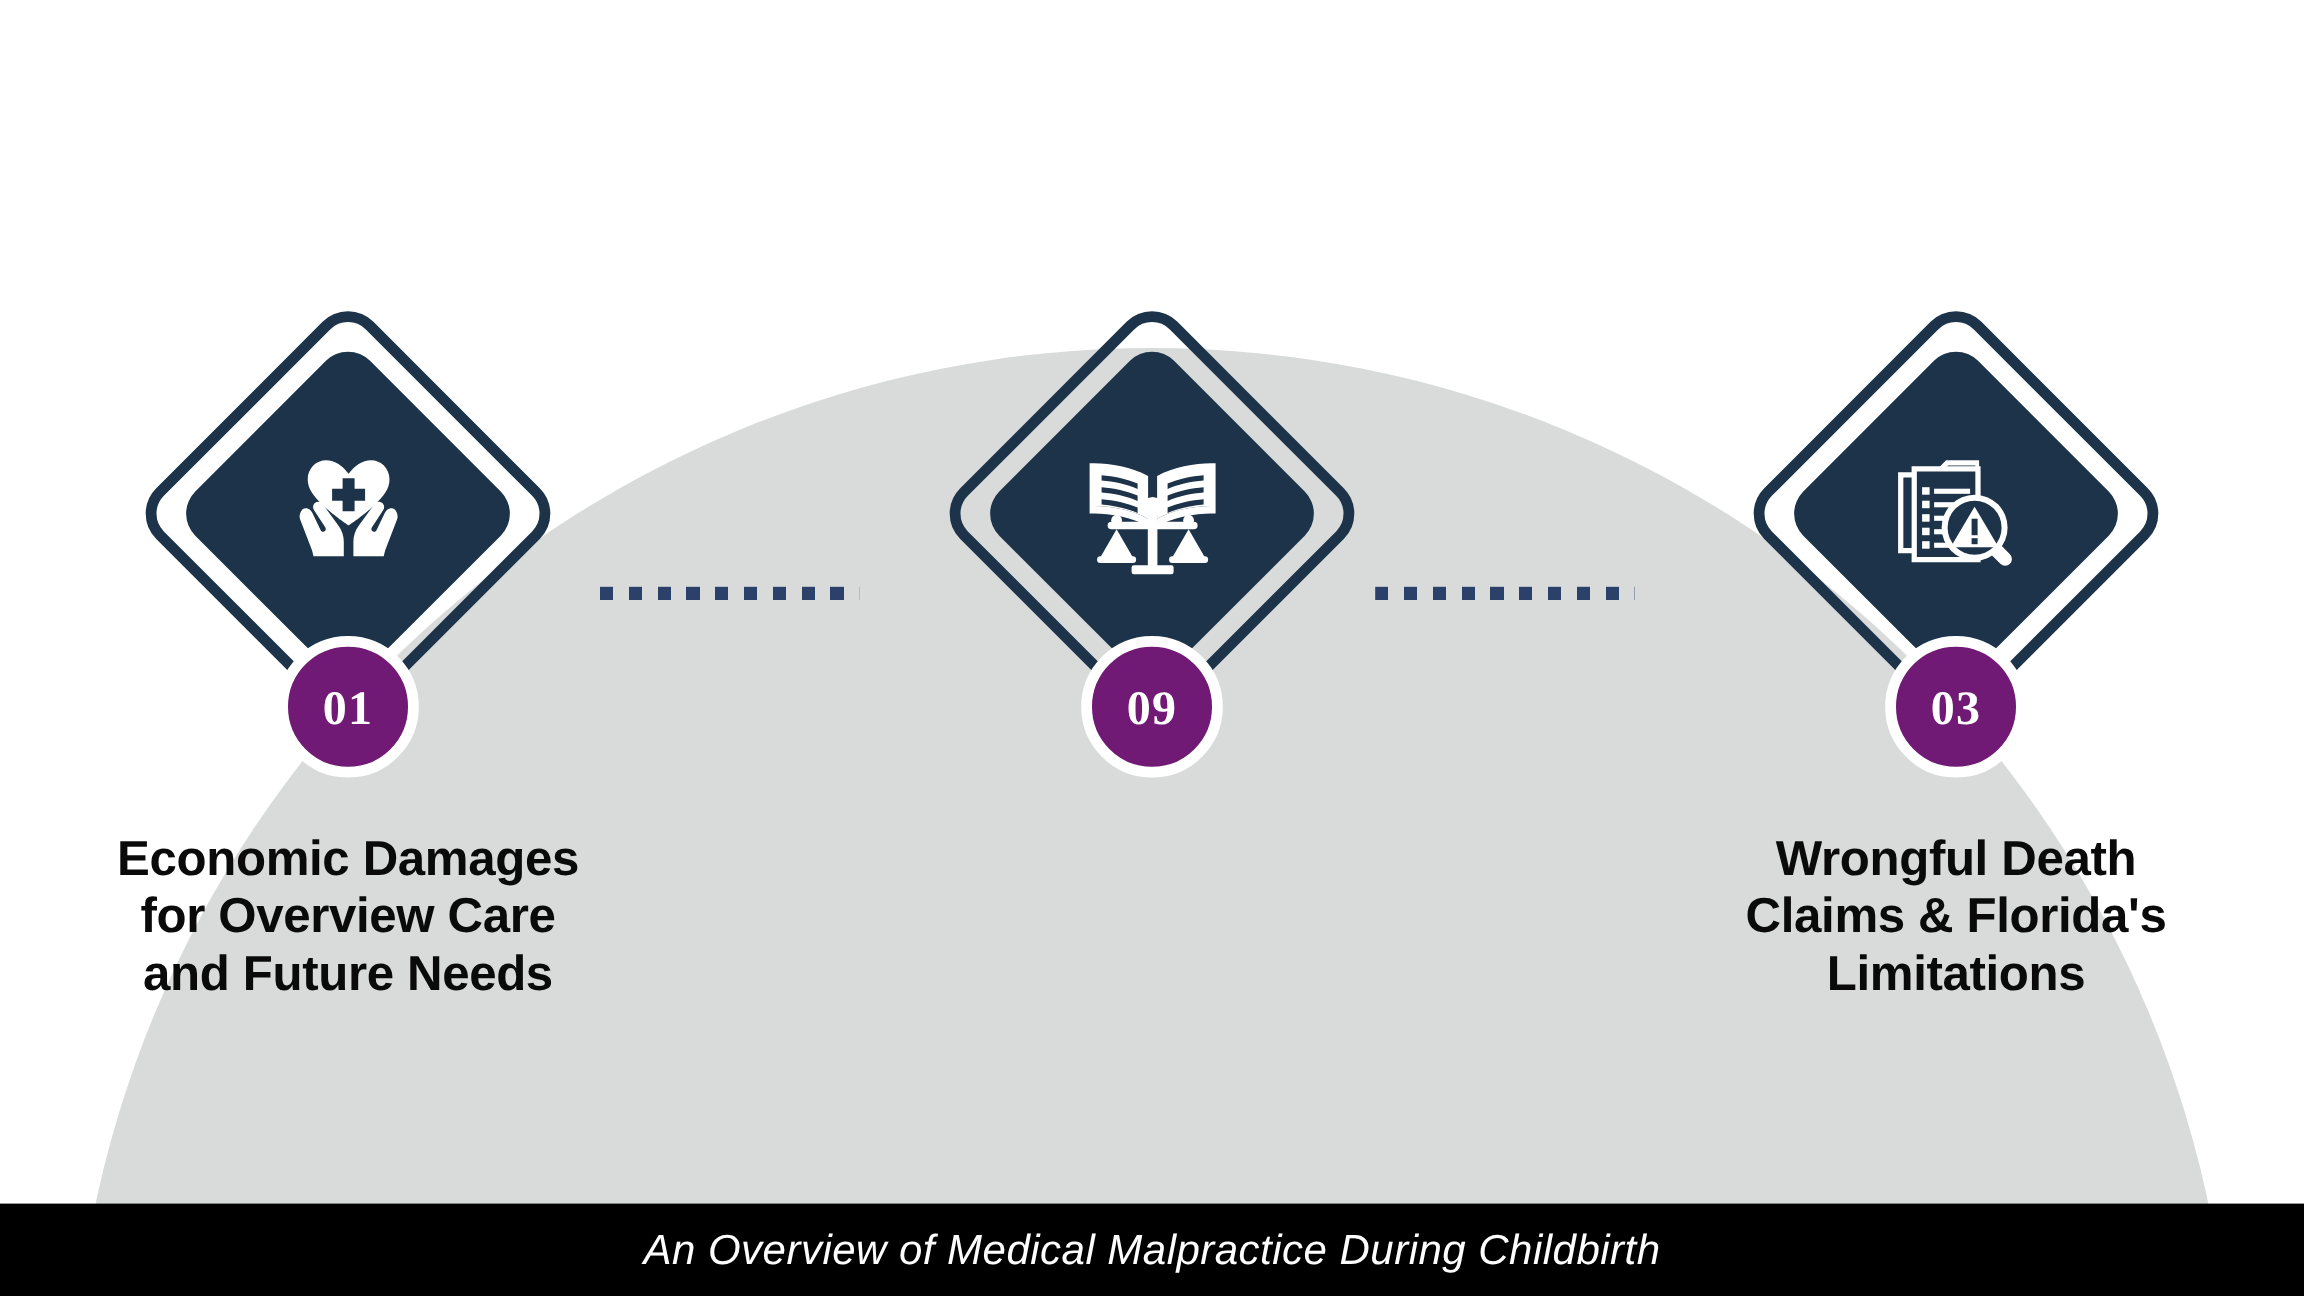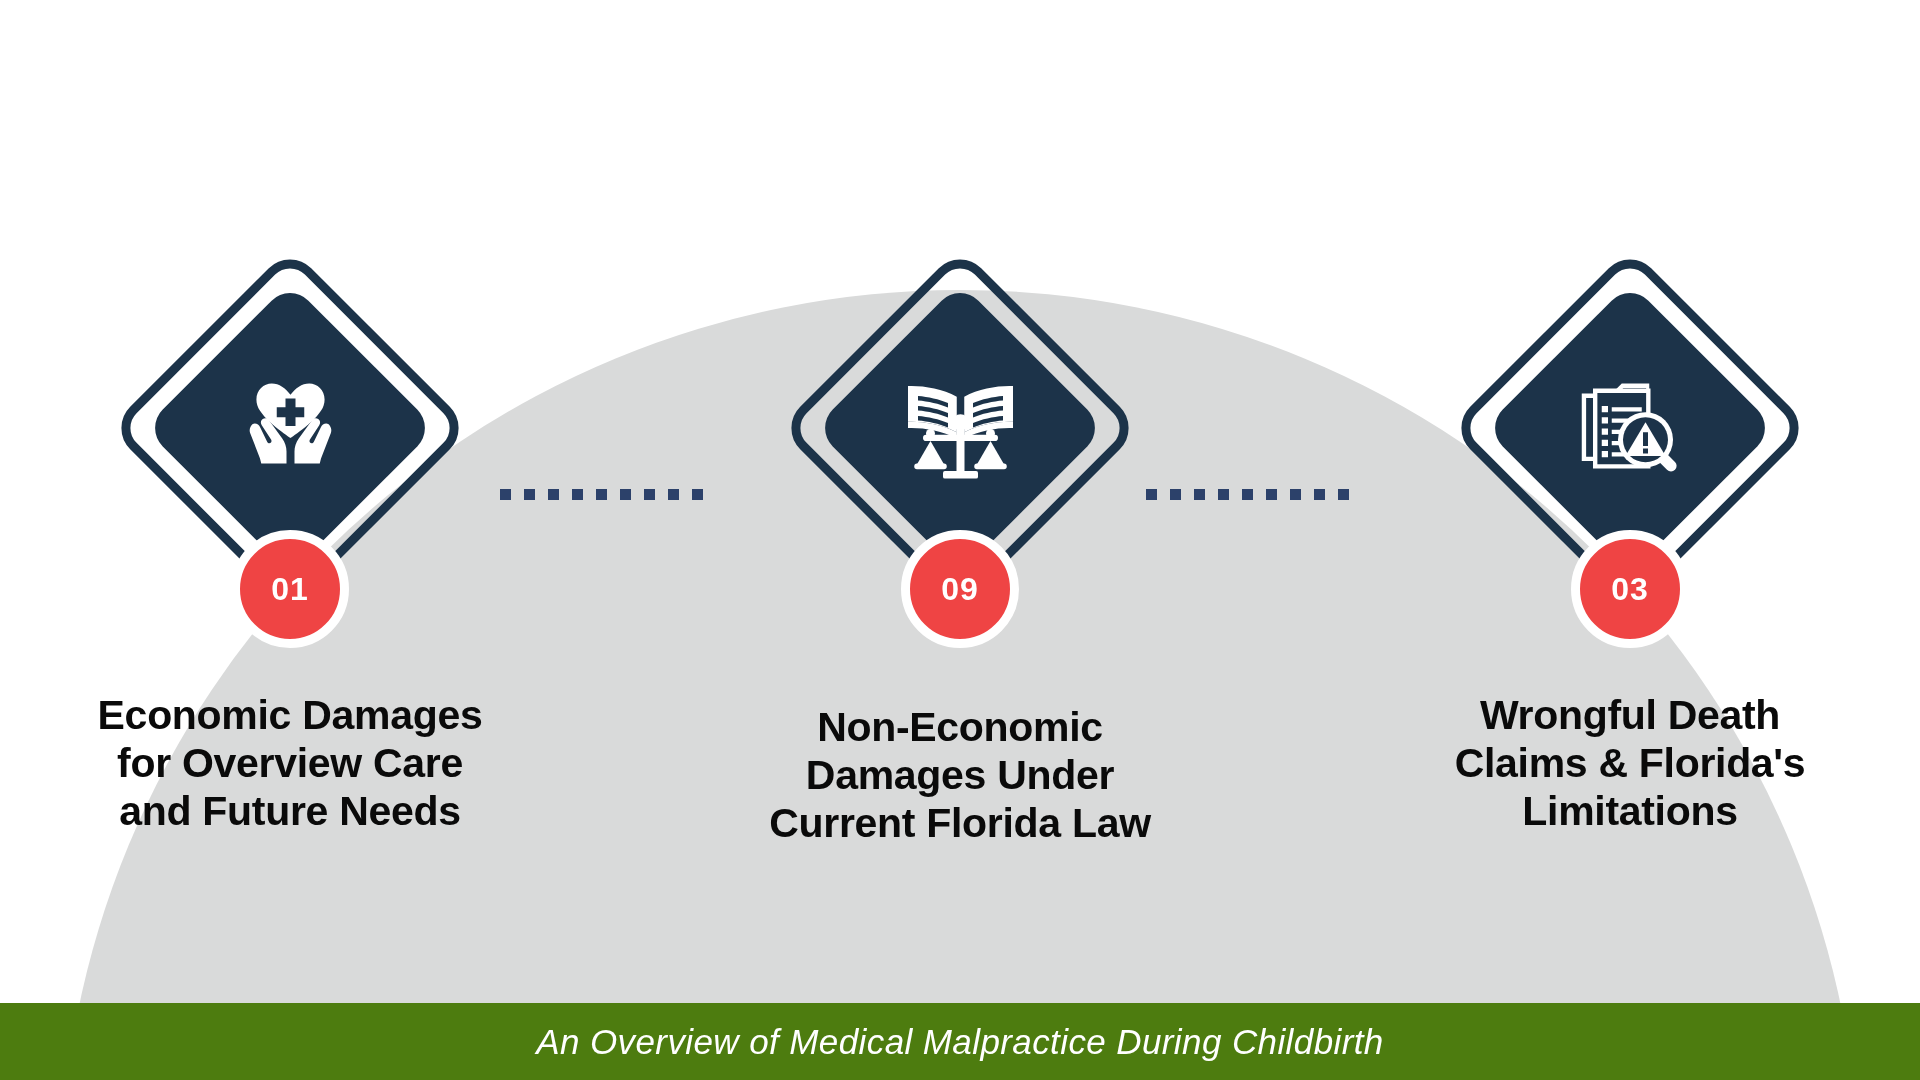--- a/index.html
+++ b/index.html
@@ -111,29 +111,29 @@
   }
   .diamond-icon svg { width: 125px; height: 125px; display: block; }
 
   
   .badge {
     position: relative;
     margin-top: -48px;
     width: 118px;
     height: 118px;
     border-radius: 50%;
-    background: #ef4444;
+    background: #701a75;
     border: 9px solid #ffffff;
     color: #ffffff;
     display: flex;
     align-items: center;
     justify-content: center;
-    font-size: 32px;
+    font-size: 40px;
     font-weight: 700;
-    font-family: Liberation Sans, sans-serif;
+    font-family: Liberation Serif, serif;
     letter-spacing: 1px;
     z-index: 4;
   }
 
   
   .caption {
     margin-top: 44px;
     width: 420px;
     text-align: center;
     color: #0a0a0a;
@@ -160,21 +160,21 @@
   .connector-1 { left: 500px; width: 216px; }
   .connector-2 { left: 1146px; width: 216px; }
 
   
   .footer {
     position: absolute;
     left: 0;
     bottom: 0;
     width: 1920px;
     height: 77px;
-    background: #4d7c0f;
+    background: #000000;
     display: flex;
     align-items: center;
     justify-content: center;
     z-index: 6;
   }
   .footer-text {
     color: #ffffff;
     font-family: "Liberation Sans Narrow", "Liberation Sans", sans-serif;
     font-style: italic;
     font-size: 35px;
@@ -246,21 +246,20 @@
             <path d="M26 64 L15 83 h22 z"></path>
             <rect x="13" y="82" width="26" height="4.5" rx="2.2"></rect>
 
             <circle cx="74" cy="58" r="3.6"></circle>
             <path d="M74 64 L63 83 h22 z"></path>
             <rect x="61" y="82" width="26" height="4.5" rx="2.2"></rect>
           </svg>
         </div>
       </div>
       <div class="badge">09</div>
-      <div class="caption">Non-Economic Damages Under Current Florida Law</div>
     </div>
 
     <div class="step step-3">
       <div class="diamond-holder">
         <div class="diamond-outer"></div>
         <div class="diamond-inner"></div>
         <div class="diamond-icon">
           <svg viewBox="0 0 100 100" fill="none" xmlns="http://www.w3.org/2000/svg">
 
             <path d="M11 26 h24 l8 -8 h22 v62 h-54 z" fill="#ffffff"></path>

